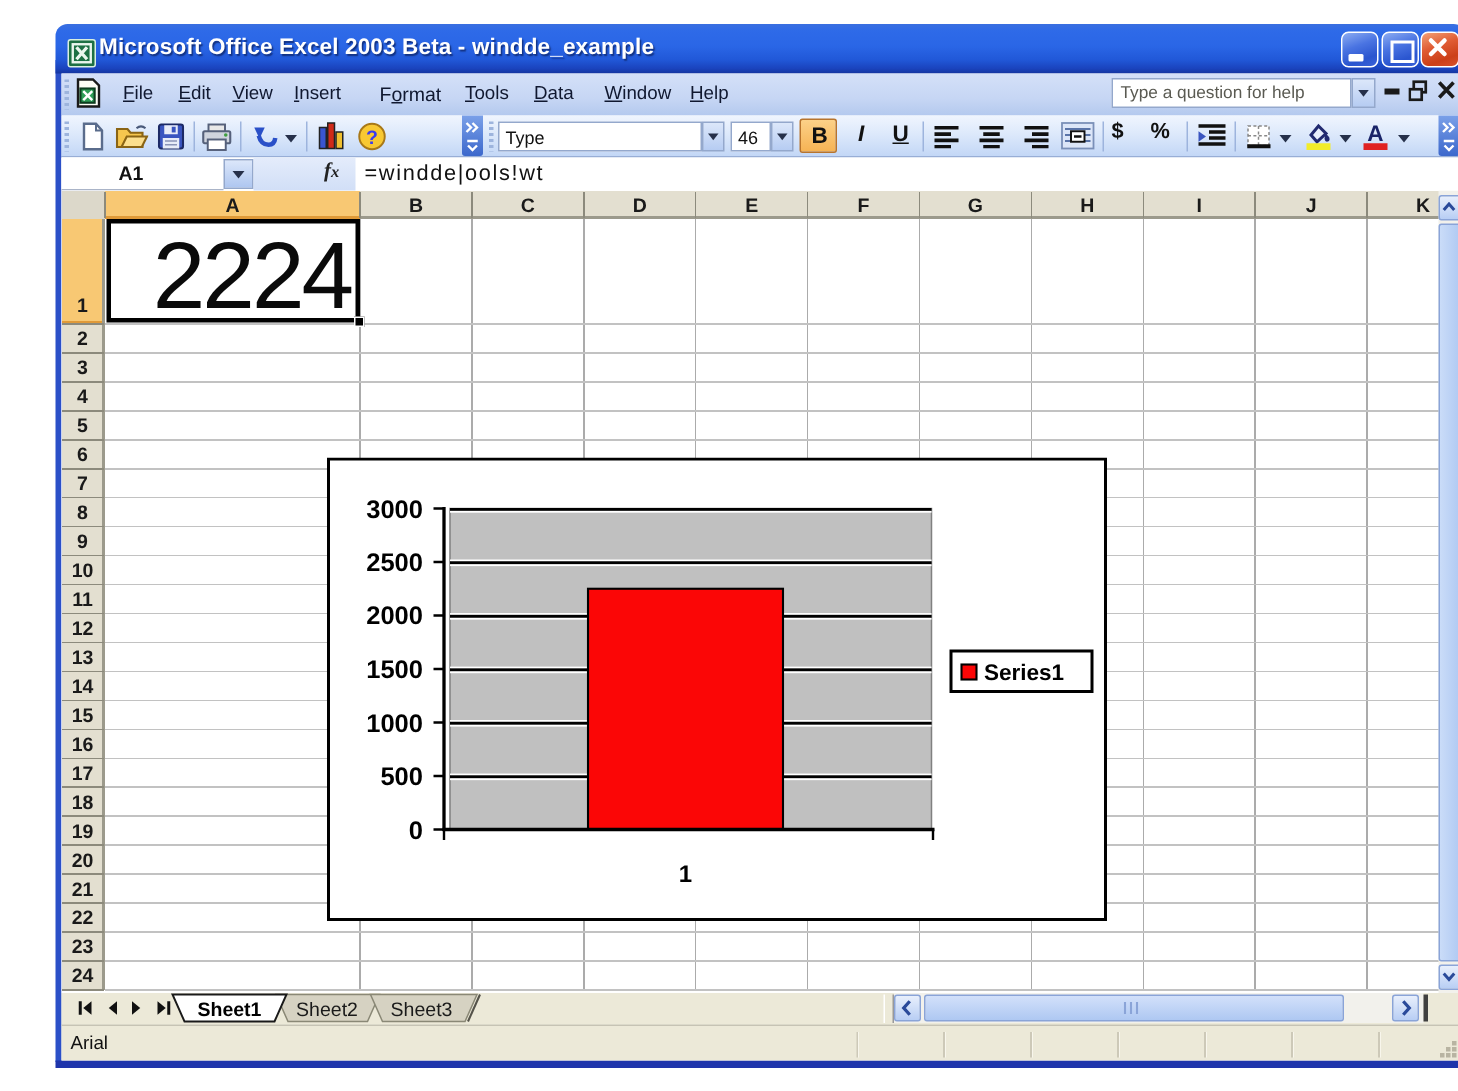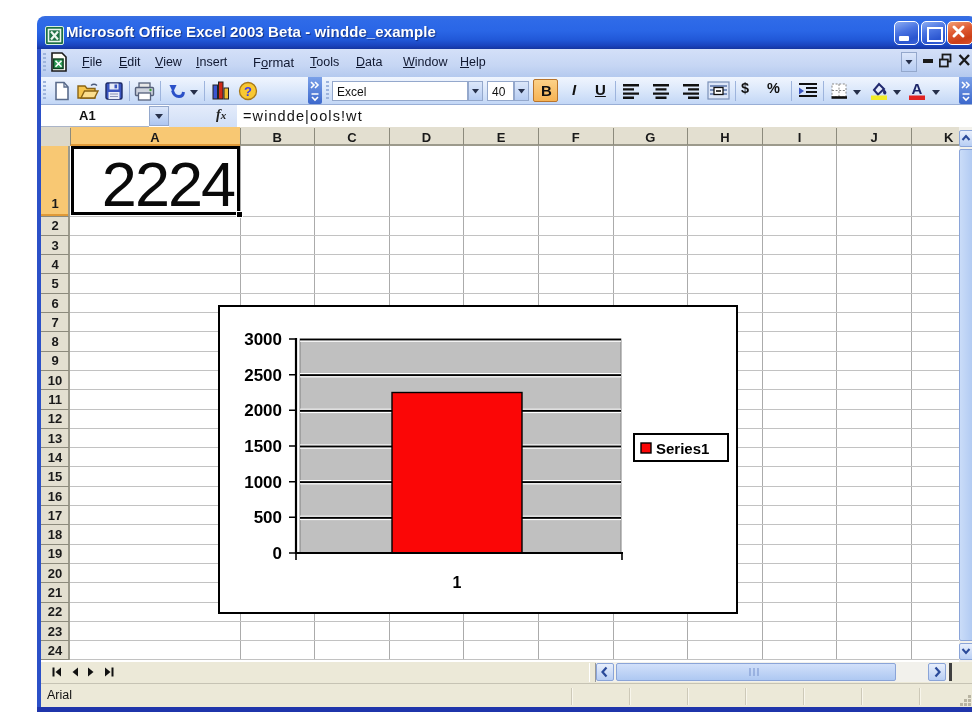--- a/index.html
+++ b/index.html
@@ -66,20 +66,23 @@
   <div class="abs" style="left:212px;top:6px;font-size:13px;color:#101830;">F<u>o</u>rmat</div>
 
   <div class="abs" style="left:269px;top:6px;font-size:12.5px;color:#101830;"><u>T</u>ools</div>
 
   <div class="abs" style="left:315px;top:6px;font-size:12.5px;color:#101830;"><u>D</u>ata</div>
 
   <div class="abs" style="left:362px;top:6px;font-size:12.5px;color:#101830;"><u>W</u>indow</div>
 
   <div class="abs" style="left:419px;top:6px;font-size:12.5px;color:#101830;"><u>H</u>elp</div>
 
+  <div class="abs" style="left:700px;top:3px;width:160px;height:20px;background:#fff;border:1px solid #94a8cc;box-sizing:border-box;">
+    <div class="abs" style="left:5px;top:3px;font-size:11.5px;color:#5a5a52;">Type a question for help</div>
+  </div>
 
   <div class="abs" style="left:860px;top:3px;width:16px;height:20px;background:linear-gradient(#dce7fa,#b6ccf2);border:1px solid #94a8cc;box-sizing:border-box;">
     <svg width="14" height="18">
           <path d="M3.5 7 L10.5 7 L7 11.5 Z" fill="#26304a"></path>
         </svg>
   </div>
 
   <div class="abs" style="left:882px;top:10px;width:10px;height:4px;background:#1a1a1a;"></div>
 
   <div class="abs" style="left:898px;top:4px;width:13px;height:14px;">
@@ -170,31 +173,31 @@
   <div class="abs" style="left:267px;top:0px;width:14px;height:27px;background:linear-gradient(#7aa0e8,#3c68cc);border-radius:0 0 2px 2px;">
     <svg width="14" height="27">
           <path d="M3 5 L6 8 L3 11 M7 5 L10 8 L7 11" fill="none" stroke="#fff" stroke-width="1.6"></path>
           <path d="M3.5 17 h7 M4 20 L7 23 L10 20" fill="none" stroke="#fff" stroke-width="1.6"></path>
         </svg>
   </div>
 
   <div class="abs" style="left:285px;top:4px;width:3px;height:20px;background-image:repeating-linear-gradient(#9db4dd 0px,#9db4dd 2px,transparent 2px,transparent 4px);"></div>
 
   <div class="abs" style="left:291px;top:4px;width:136px;height:20px;background:#fff;border:1px solid #94a8cc;box-sizing:border-box;">
-    <div class="abs" style="left:4px;top:3px;font-size:12px;color:#111;">Excel</div>
+    <div class="abs" style="left:4px;top:3px;font-size:12px;color:#111;">Type</div>
   </div>
 
   <div class="abs" style="left:427px;top:4px;width:15px;height:20px;background:linear-gradient(#dce7fa,#b6ccf2);border:1px solid #94a8cc;box-sizing:border-box;">
     <svg width="13" height="18">
           <path d="M3 7 L10 7 L6.5 11.5 Z" fill="#26304a"></path>
         </svg>
   </div>
 
   <div class="abs" style="left:446px;top:4px;width:27px;height:20px;background:#fff;border:1px solid #94a8cc;box-sizing:border-box;">
-    <div class="abs" style="left:4px;top:3px;font-size:12px;color:#111;">40</div>
+    <div class="abs" style="left:4px;top:3px;font-size:12px;color:#111;">46</div>
   </div>
 
   <div class="abs" style="left:473px;top:4px;width:15px;height:20px;background:linear-gradient(#dce7fa,#b6ccf2);border:1px solid #94a8cc;box-sizing:border-box;">
     <svg width="13" height="18">
           <path d="M3 7 L10 7 L6.5 11.5 Z" fill="#26304a"></path>
         </svg>
   </div>
 
   <div class="abs" style="left:492px;top:2px;width:25px;height:23px;background:linear-gradient(#fcd188,#f6b354);border:1px solid #b8742c;box-sizing:border-box;border-radius:2px;">
     <div class="abs" style="left:7px;top:2px;font-size:15px;font-weight:800;color:#111;">B</div>
@@ -548,20 +551,35 @@
 
   <div class="abs" style="left:43px;top:3px;width:14px;height:14px;"><svg width="14" height="14">
           <path d="M4 2.5 L9.5 7 L4 11.5 Z" fill="#111"></path>
         </svg></div>
 
   <div class="abs" style="left:60px;top:3px;width:16px;height:14px;"><svg width="16" height="14">
           <path d="M4 2.5 L9.5 7 L4 11.5 Z" fill="#111"></path>
           <path d="M11.5 2.5 v9" stroke="#111" stroke-width="2"></path>
         </svg></div>
 
+  <div class="abs" style="left:72px;top:0px;width:240px;height:21px;">
+    <svg width="240" height="21">
+
+      <polygon points="71,1 140,1 132,19 79,19" fill="#d6d2c2" stroke="#8a8876" stroke-width="1"></polygon>
+
+      <polygon points="134,1 205,1 197,19 142,19" fill="#d6d2c2" stroke="#8a8876" stroke-width="1"></polygon>
+
+      <path d="M199 19 L207 1" stroke="#55534a" stroke-width="1.4"></path>
+
+      <polygon points="2,1 78,1 70,19 10,19" fill="#ffffff" stroke="#1a1a1a" stroke-width="1.3"></polygon>
+      <text x="40" y="15" font-size="13" font-weight="bold" fill="#000" text-anchor="middle">Sheet1</text>
+      <text x="105" y="15" font-size="13" fill="#1a1a1a" text-anchor="middle">Sheet2</text>
+      <text x="168" y="15" font-size="13" fill="#1a1a1a" text-anchor="middle">Sheet3</text>
+    </svg>
+  </div>
 
   <div class="abs" style="left:548px;top:1px;width:7px;height:19px;background:#ece9d8;border-left:1px solid #fff;border-right:1px solid #999;box-sizing:border-box;"></div>
 
   <div class="abs" style="left:555px;top:0px;width:353px;height:20px;background:#f2f1ec;"></div>
 
   <div class="abs" style="left:555px;top:1px;width:18px;height:18px;background:linear-gradient(#e8effc,#b8cef4);border:1px solid #8aa4d8;border-radius:2px;box-sizing:border-box;">
     <svg width="16" height="16">
           <path d="M9.5 3.5 L5.5 8 L9.5 12.5" fill="none" stroke="#2a4a9a" stroke-width="2.2"></path>
         </svg>
   </div>

